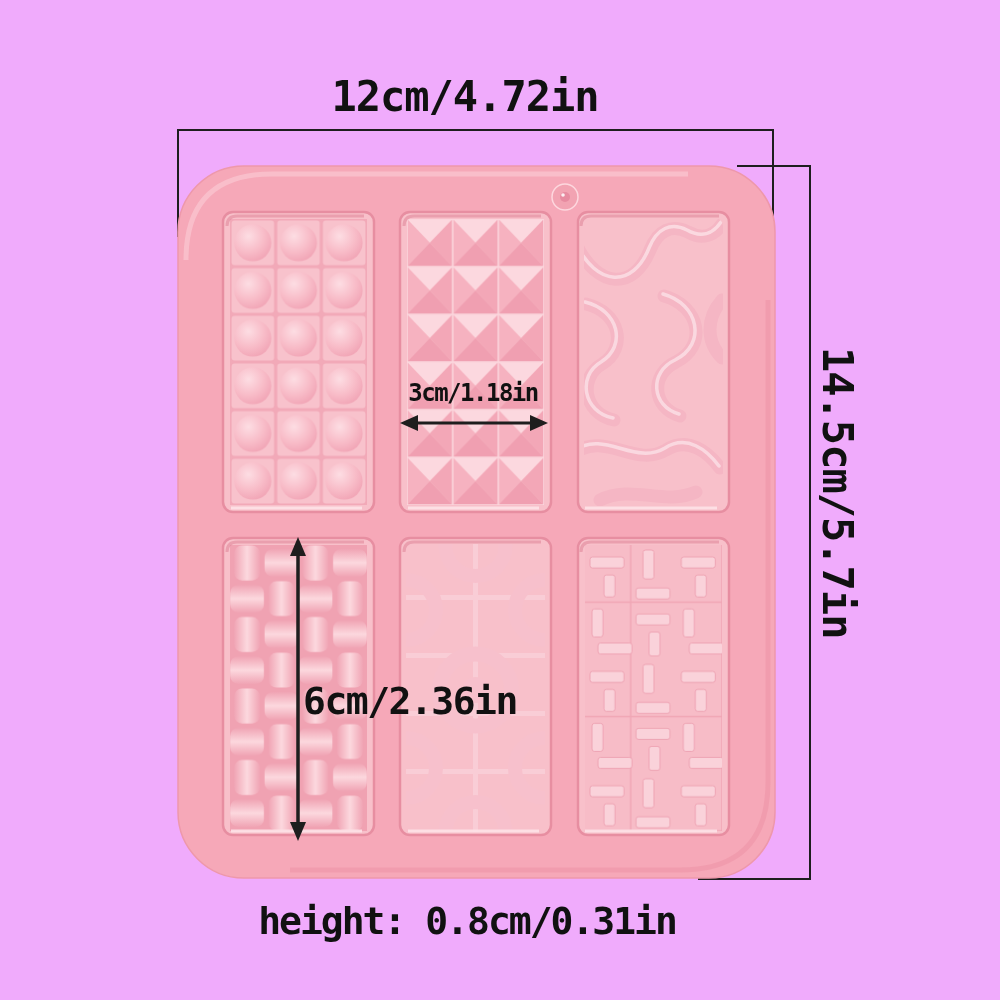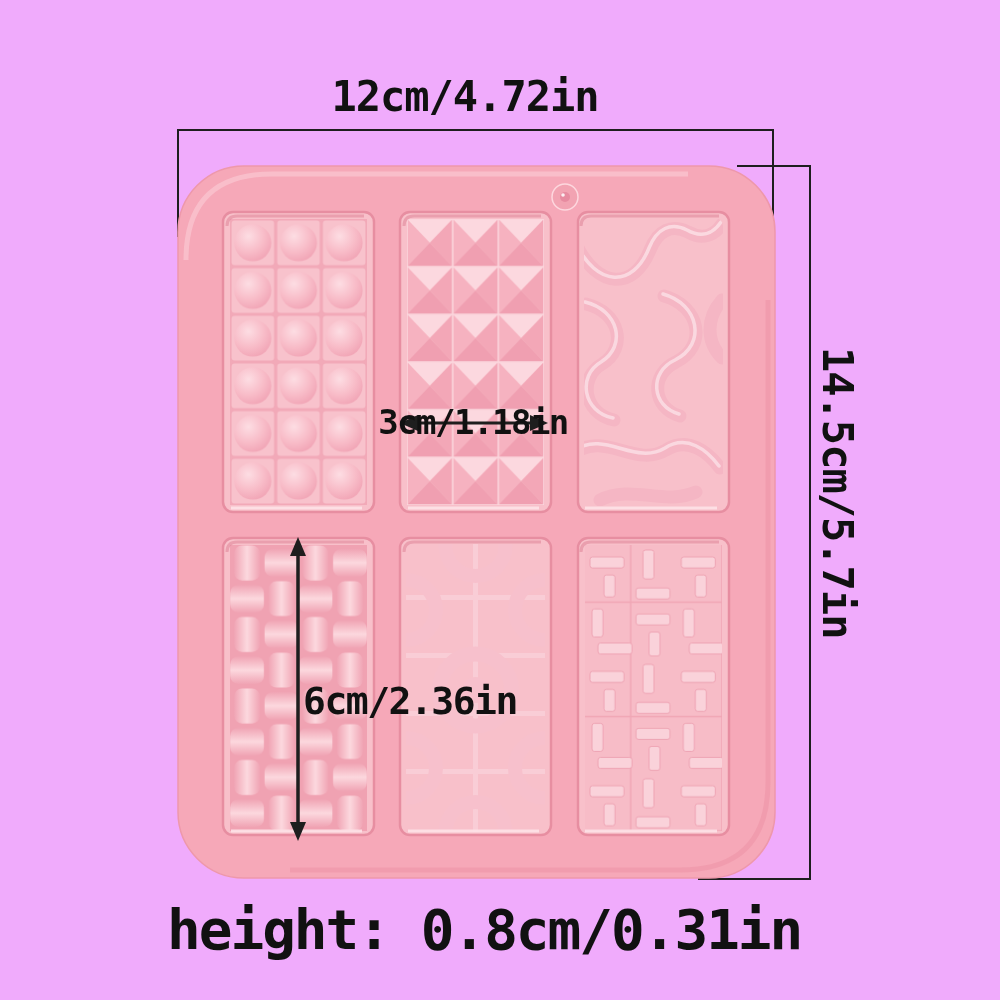--- a/index.html
+++ b/index.html
@@ -7,23 +7,23 @@
     position:relative;width:1000px;height:1000px;background:#f0abfc;overflow:hidden;
     font-family:"DejaVu Sans Mono","Liberation Mono",monospace;
   }
   #mold-svg{position:absolute;left:0;top:0;}
   .lbl{
     position:absolute;color:#111111;font-weight:bold;line-height:1;white-space:nowrap;
   }
   .lbl.top    {left:165px;top:76px;width:600px;text-align:center;font-size:42px;letter-spacing:-1px;}
   .lbl.right  {left:858px;top:347px;font-size:42px;letter-spacing:-1px;
                transform:rotate(90deg);transform-origin:0 0;}
-  .lbl.w3     {left:373px;top:381px;width:200px;text-align:center;font-size:34px;letter-spacing:-1.5px;margin-top:24px;}
+  .lbl.w3     {left:373px;top:381px;width:200px;text-align:center;font-size:24px;letter-spacing:-1.5px;}
   .lbl.h6     {left:303px;top:682px;font-size:38px;letter-spacing:-1.5px;}
-  .lbl.bottom {left:167px;top:902px;width:600px;text-align:center;font-size:56px;letter-spacing:-2px;}
+  .lbl.bottom {left:167px;top:902px;width:600px;text-align:center;font-size:38px;letter-spacing:-2px;}
 </style>
 </head>
 <body>
 
 <div id="stage">
 
   <svg id="mold-svg" width="1000" height="1000" viewBox="0 0 1000 1000">
     <defs>
       <radialGradient id="gDome" cx="38%" cy="32%" r="78%">
         <stop offset="0%" stop-color="#fddde3"></stop>

